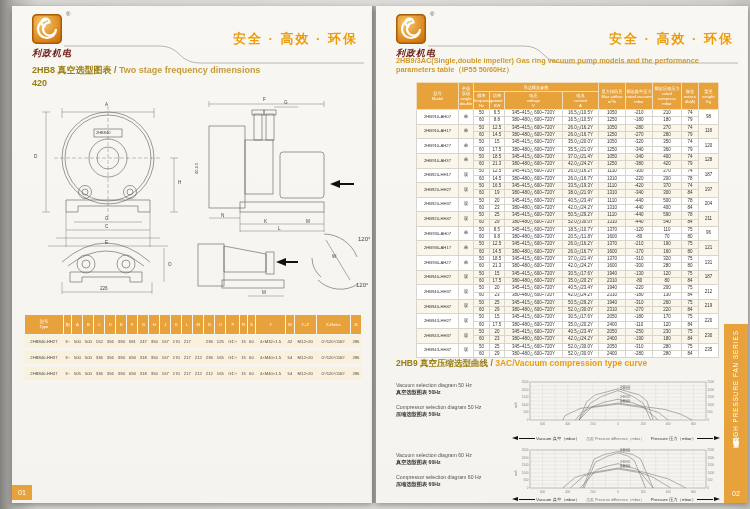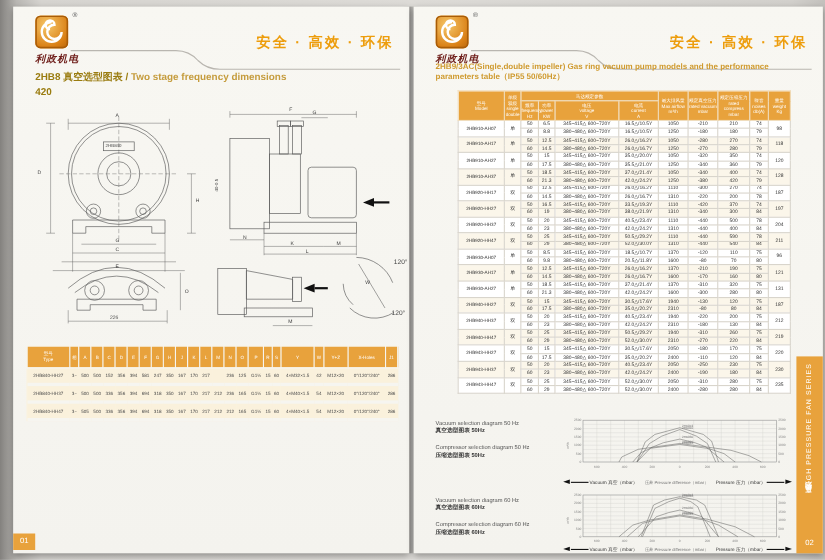--- a/index.html
+++ b/index.html
@@ -1652,20 +1652,23 @@
               <div>280</div>
             </td>
             <td>
               <div>84</div>
             </td>
           </tr>
         </tbody>
     </table>
   </div>
 
+  <div class="sec-title">
+    <span class="t-zh">2HB9 真空压缩选型曲线 / </span><span class="t-en">3AC/Vacuum compression type curve</span>
+  </div>
 
   <div class="clabel" style="top:376px;">
     <div>Vacuum selection diagram 50 Hz</div>
     <div class="zh">真空选型图表 50Hz</div>
   </div>
   <div class="clabel" style="top:398px;">
     <div>Compressor selection diagram 50 Hz</div>
     <div class="zh">压缩选型图表 50Hz</div>
   </div>
   <svg class="chart-svg" style="top:372px;" id="chart50" viewBox="0 0 208 52">

